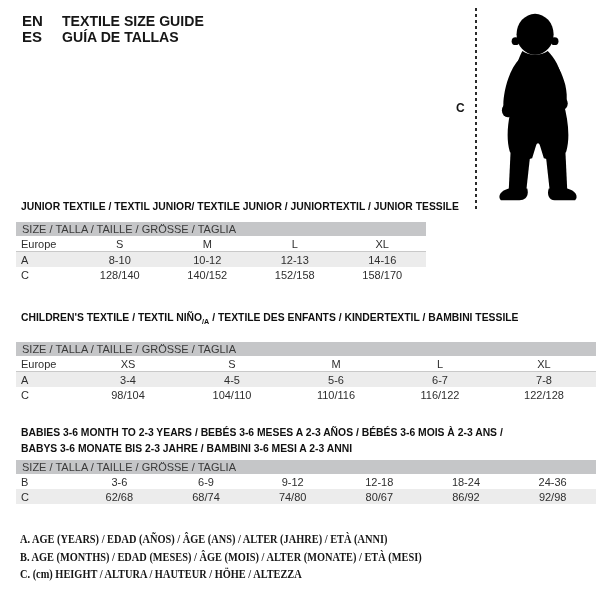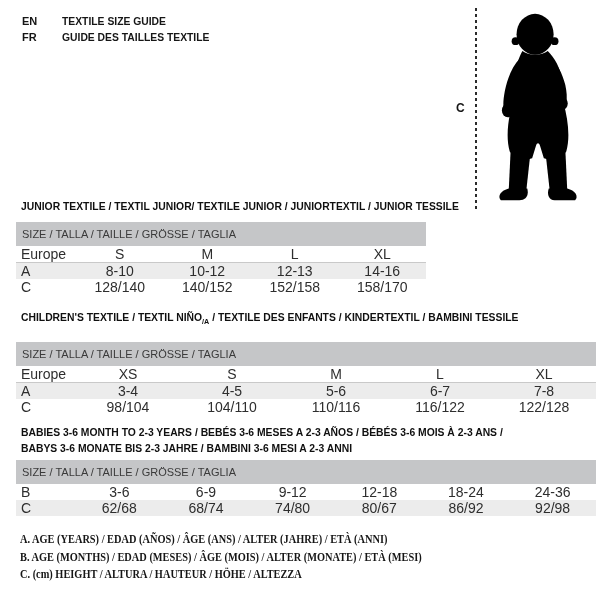--- a/index.html
+++ b/index.html
@@ -9,21 +9,21 @@
     --cell-ink:#2e2e2e;
   }
   html,body{margin:0;padding:0;}
   body{
     width:600px;height:600px;background:#ffffff;position:relative;overflow:hidden;
     font-family:"Liberation Sans", sans-serif;color:var(--ink);
     -webkit-font-smoothing:antialiased;
   }
   
   .lang-block{position:absolute;left:22px;top:13px;}
-  .lang-row{display:flex;font-weight:bold;font-size:11px;line-height:16px;color:#161616;}
+  .lang-row{display:flex;font-weight:bold;font-size:15px;line-height:16px;color:#161616;}
   .lang-code{width:40px;flex:0 0 40px;}
   .lang-label{white-space:nowrap;transform:scaleX(.94);transform-origin:0 50%;}
   
   .height-line{
     position:absolute;left:475px;top:8px;width:2px;height:201px;
     background-image:repeating-linear-gradient(to bottom,#2b2b2b 0 3px,transparent 3px 6px);
   }
   .c-label{position:absolute;left:456px;top:101px;font-weight:bold;font-size:12px;color:#161616;}
   .baby-wrap{position:absolute;left:484px;top:7px;width:108px;height:200px;}
   
@@ -35,24 +35,24 @@
     font-weight:bold;font-size:11.5px;line-height:16px;color:#101010;
     white-space:nowrap;transform:scaleX(.9);transform-origin:0 50%;margin-left:5px;
   }
   .sub{font-size:8px;vertical-align:sub;}
   table.size-table{border-collapse:collapse;width:100%;table-layout:fixed;}
   .sec-junior table.size-table{margin-top:8px;}
   .sec-children table.size-table{margin-top:12px;}
   .sec-babies table.size-table{margin-top:4px;}
   th.bar{
     background:var(--table-header-bg);color:#3a3a3a;font-weight:normal;
-    font-size:11px;text-align:left;height:24px;padding:0 0 0 6px;
+    font-size:11px;text-align:left;height:14px;padding:0 0 0 6px;
   }
   td{
-    font-size:14px;text-align:center;height:15px;padding:0;color:var(--cell-ink);
+    font-size:11px;text-align:center;height:15px;padding:0;color:var(--cell-ink);
     overflow:hidden;white-space:nowrap;
   }
   td.rowlabel{text-align:left;padding-left:5px;}
   col.col-label{width:60px;}
   tr.alt{background:var(--row-alt-bg);}
   tr.divider td{border-bottom:1px solid #c9c9c9;}
   
   .notes{position:absolute;left:20px;top:531px;font-family:Liberation Serif, serif;}
   .note-line{
     font-weight:bold;font-size:11.5px;line-height:17.5px;color:#161616;
@@ -61,22 +61,22 @@
 </style>
 </head>
 <body>
 
 <div class="lang-block">
   <div class="lang-row">
     <span class="lang-code">EN</span>
     <span class="lang-label">TEXTILE SIZE GUIDE</span>
   </div>
   <div class="lang-row">
-    <span class="lang-code">FR</span>
-    <span class="lang-label">GUIDE DES TAILLES TEXTILE</span>
+    <span class="lang-code">ES</span>
+    <span class="lang-label">GUÍA DE TALLAS</span>
   </div>
 </div>
 
 <div class="height-line"></div>
 <div class="c-label">C</div>
 <div class="baby-wrap">
   <svg width="108" height="200" viewBox="0 0 110 205" xmlns="http://www.w3.org/2000/svg">
     <g fill="#000000">
       <ellipse cx="52" cy="28" rx="19" ry="21"></ellipse>
       <circle cx="32" cy="35" r="4"></circle>

